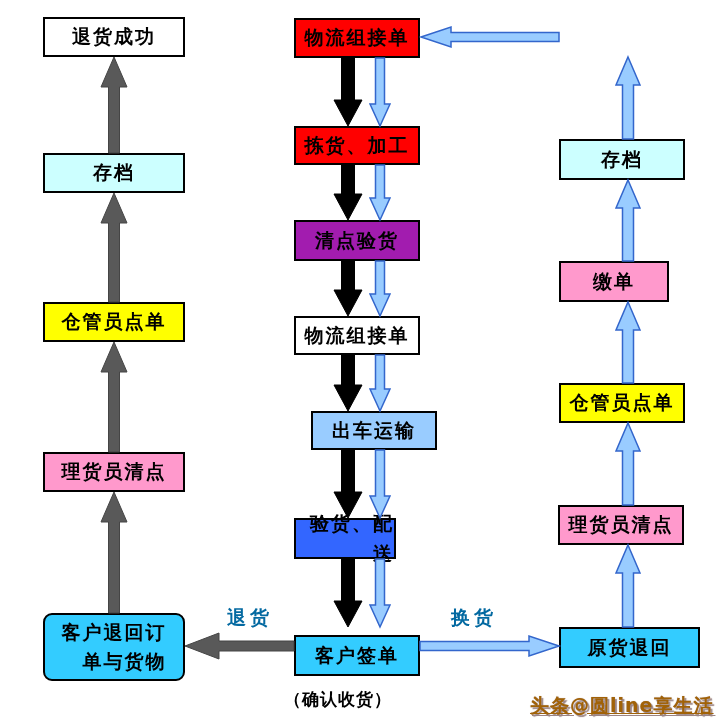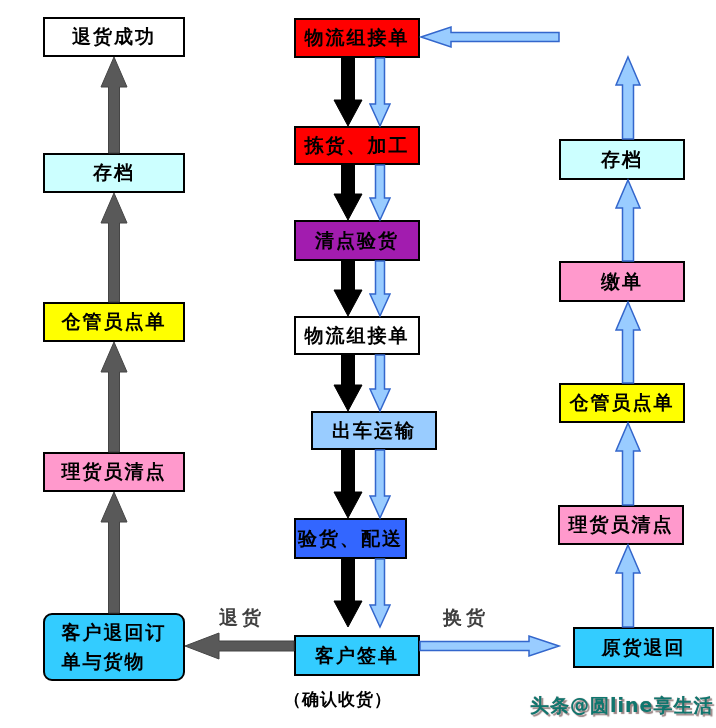--- a/index.html
+++ b/index.html
@@ -3,38 +3,38 @@
 <meta charset="utf-8">
 <style>
   html,body{margin:0;padding:0;background:#ffffff;}
   body{font-family:"DejaVu Sans","Liberation Sans",sans-serif;}
   .stage{position:relative;width:716px;height:728px;background:#ffffff;overflow:hidden;}
   .node{
     position:absolute;
     box-sizing:border-box;
     border:2px solid #000000;
     display:flex;align-items:center;justify-content:center;
-    text-align:left;
+    text-align:right;
     font-weight:bold;font-size:19px;color:#000000;
     letter-spacing:2px;line-height:1.55;
     white-space:pre-line;
   }
   .arrow{position:absolute;overflow:visible;}
   .edge-label{
-    position:absolute;font-weight:bold;font-size:19px;color:#404040;
-    letter-spacing:4px;text-align:left;
+    position:absolute;font-weight:bold;font-size:19px;color:#0369a1;
+    letter-spacing:4px;text-align:right;
   }
   .caption{
     position:absolute;font-weight:bold;font-size:17px;color:#000000;
     letter-spacing:1px;
   }
   .watermark{
     position:absolute;font-weight:bold;font-size:19px;
-    color:#0f766e;text-shadow:2px 2px 1px #9b8585,0 0 1px #b7a2a2;
-    letter-spacing:1px;white-space:nowrap;
+    color:#a16207;text-shadow:2px 2px 1px #9b8585,0 0 1px #b7a2a2;
+    letter-spacing:1px;white-space:nowrap;text-decoration:underline;
   }
 </style>
 </head>
 <body>
 
 <div class="stage">
   <div class="edge-label" style="left:219px;top:605px;width:54px;">退货</div>
   <div class="edge-label" style="left:443px;top:605px;width:54px;">换货</div>
   <div class="caption" style="left:284px;top:688px;width:146px;">（确认收货）</div>
   <div class="watermark" style="left:530px;top:693px;">头条@圆line享生活</div>
@@ -42,27 +42,27 @@
     <div class="node" style="left: 43px; top: 153px; width: 142px; height: 40px; background: rgb(204, 255, 255);">存档</div>
     <div class="node" style="left: 43px; top: 302px; width: 142px; height: 40px; background: rgb(255, 255, 0);">仓管员点单</div>
     <div class="node" style="left: 43px; top: 452px; width: 142px; height: 40px; background: rgb(255, 153, 204);">理货员清点</div>
     <div class="node" style="left: 43px; top: 613px; width: 142px; height: 68px; background: rgb(51, 204, 255); border-radius: 9px;">客户退回订
 单与货物</div>
     <div class="node" style="left: 294px; top: 18px; width: 126px; height: 40px; background: rgb(255, 0, 0);">物流组接单</div>
     <div class="node" style="left: 294px; top: 126px; width: 126px; height: 39px; background: rgb(255, 0, 0);">拣货、加工</div>
     <div class="node" style="left: 294px; top: 220px; width: 126px; height: 41px; background: #a21caf;">清点验货</div>
     <div class="node" style="left: 294px; top: 316px; width: 126px; height: 39px; background: rgb(255, 255, 255);">物流组接单</div>
     <div class="node" style="left: 311px; top: 411px; width: 126px; height: 39px; background: rgb(153, 204, 255);">出车运输</div>
-    <div class="node" style="left: 294px; top: 518px; width: 113px; height: 41px; background: rgb(51, 102, 255);">验货、配送</div>
+    <div class="node" style="left: 294px; top: 518px; width: 102px; height: 41px; background: rgb(51, 102, 255);">验货、配送</div>
     <div class="node" style="left: 294px; top: 627px; width: 126px; height: 41px; background: rgb(51, 204, 255); margin-top: 8px;">客户签单</div>
     <div class="node" style="left: 559px; top: 139px; width: 126px; height: 41px; background: rgb(204, 255, 255);">存档</div>
-    <div class="node" style="left: 559px; top: 261px; width: 126px; height: 41px; background: rgb(255, 153, 204);">缴单</div>
+    <div class="node" style="left: 559px; top: 261px; width: 110px; height: 41px; background: rgb(255, 153, 204);">缴单</div>
     <div class="node" style="left: 559px; top: 383px; width: 126px; height: 40px; background: rgb(255, 255, 0);">仓管员点单</div>
     <div class="node" style="left: 558px; top: 505px; width: 126px; height: 40px; background: rgb(255, 153, 204);">理货员清点</div>
-    <div class="node" style="left: 559px; top: 627px; width: 141px; height: 41px; background: rgb(51, 204, 255); margin-left: 14px;">原货退回</div>
+    <div class="node" style="left: 559px; top: 627px; width: 141px; height: 41px; background: rgb(51, 204, 255);">原货退回</div>
     <svg width="26" height="121" class="arrow" style="left: 101px; top: 492px;">
       <polygon points="13,0 26,30 18.5,30 18.5,121 7.5,121 7.5,30 0,30" fill="#595959" stroke="#454545" stroke-width="1"></polygon>
     </svg>
     <svg width="26" height="110" class="arrow" style="left: 101px; top: 342px;">
       <polygon points="13,0 26,30 18.5,30 18.5,110 7.5,110 7.5,30 0,30" fill="#595959" stroke="#454545" stroke-width="1"></polygon>
     </svg>
     <svg width="26" height="109" class="arrow" style="left: 101px; top: 193px;">
       <polygon points="13,0 26,30 18.5,30 18.5,109 7.5,109 7.5,30 0,30" fill="#595959" stroke="#454545" stroke-width="1"></polygon>
     </svg>
     <svg width="26" height="96" class="arrow" style="left: 101px; top: 57px;">

